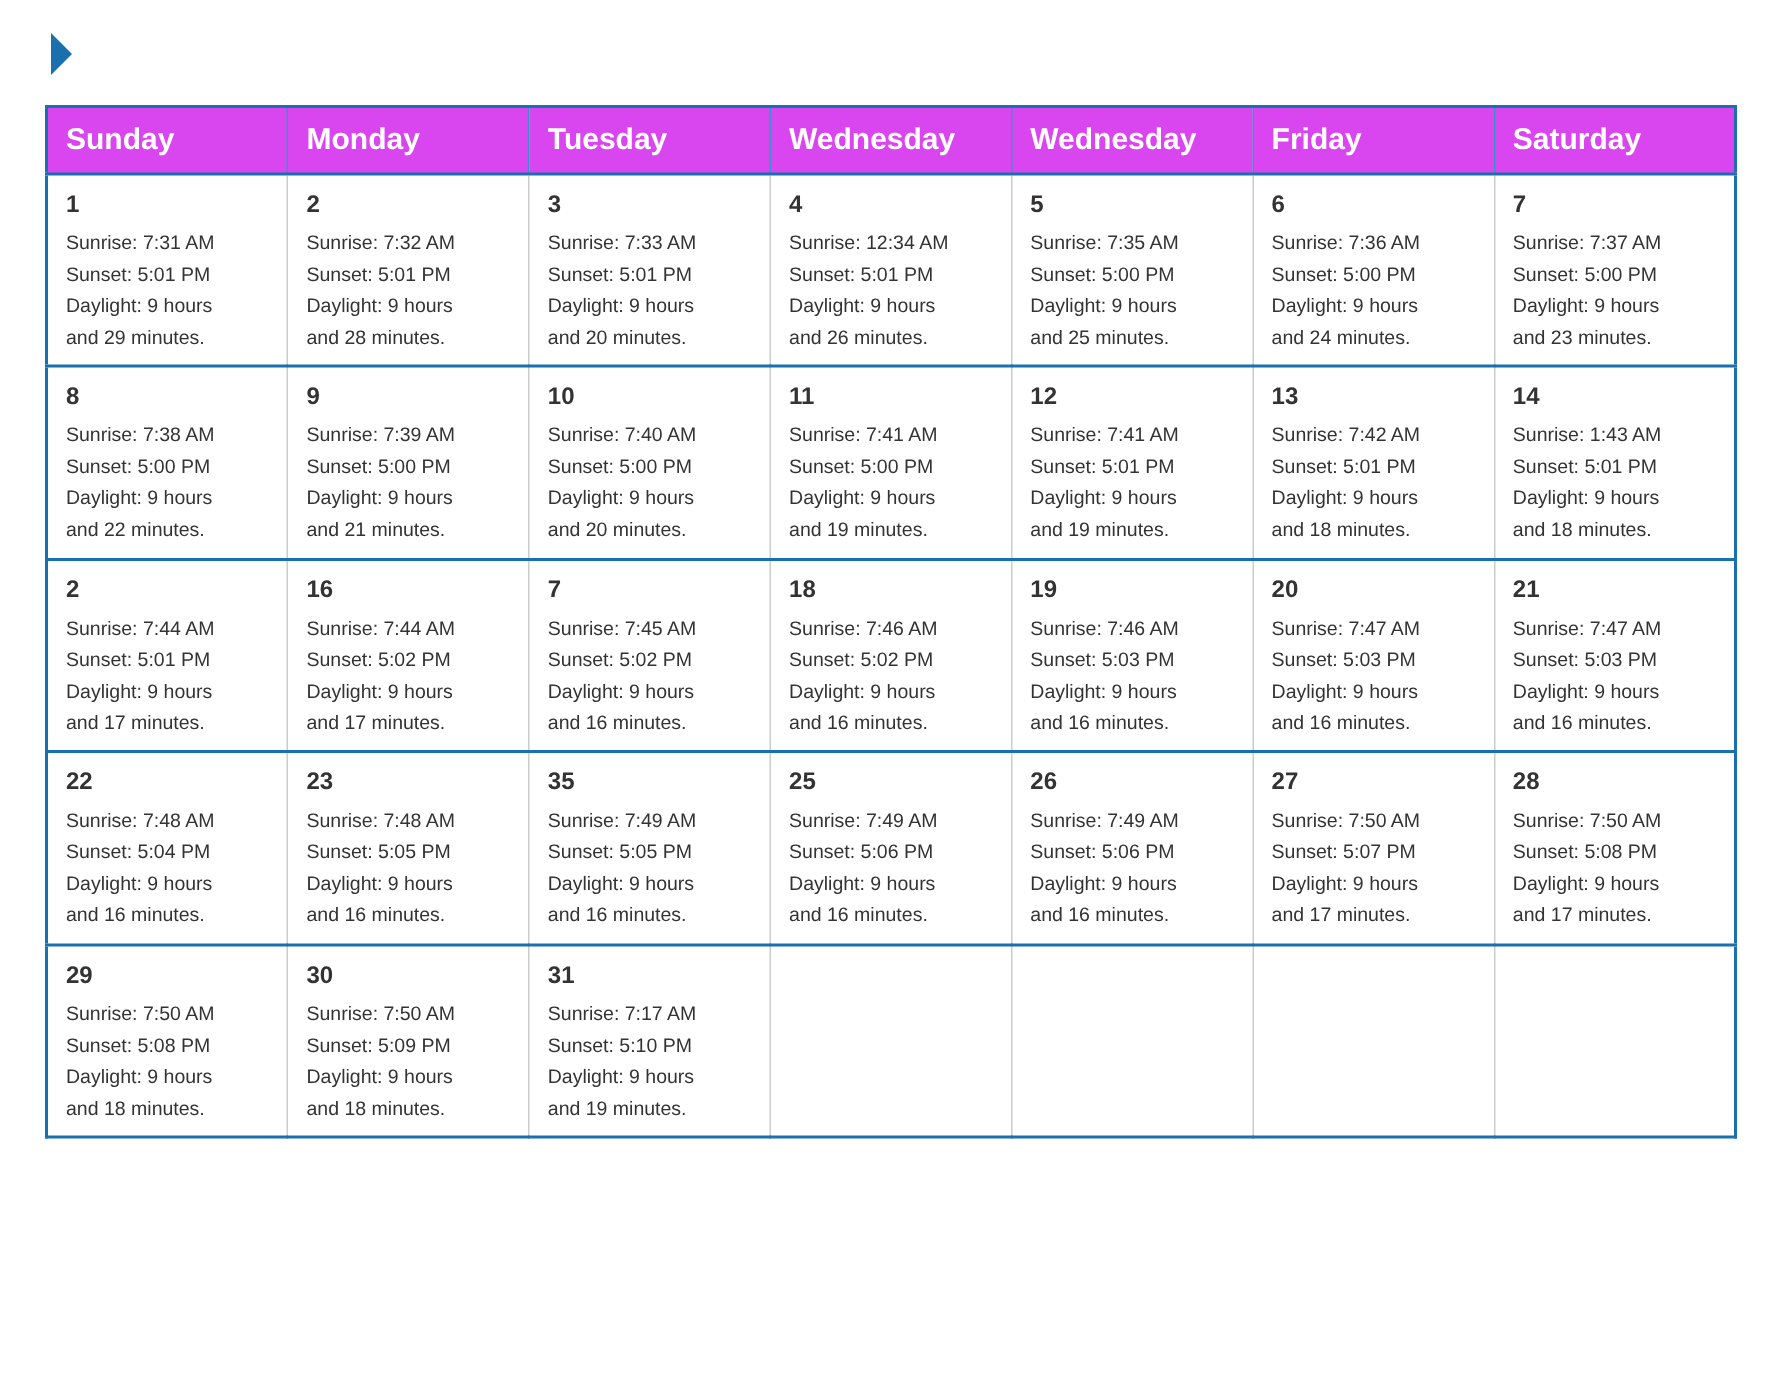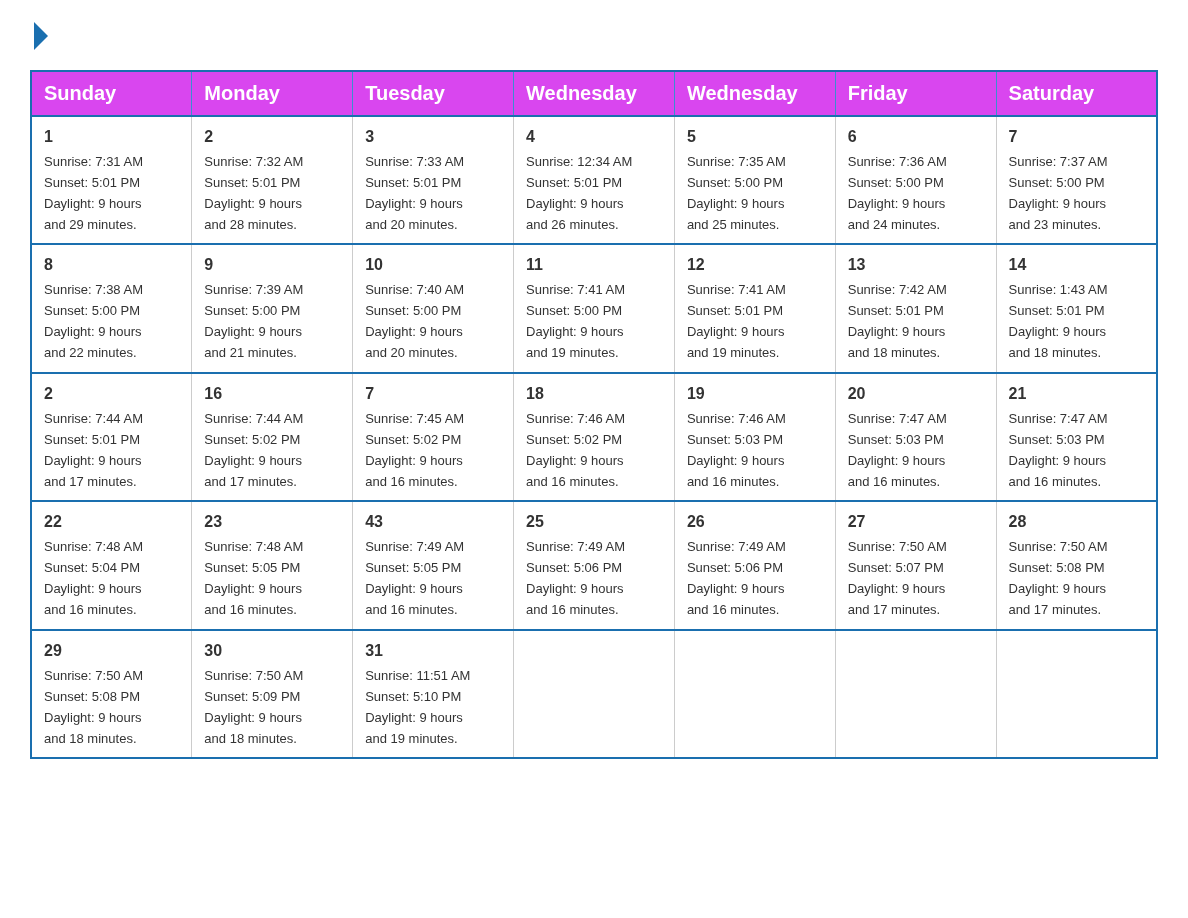--- a/index.html
+++ b/index.html
@@ -297,21 +297,21 @@
       <span class="day-info">and 16 minutes.</span>
     </td>
         <td>
       <span class="day-num">23</span>
       <span class="day-info">Sunrise: 7:48 AM</span><br>
       <span class="day-info">Sunset: 5:05 PM</span><br>
       <span class="day-info">Daylight: 9 hours</span><br>
       <span class="day-info">and 16 minutes.</span>
     </td>
         <td>
-      <span class="day-num">43</span>
+      <span class="day-num">35</span>
       <span class="day-info">Sunrise: 7:49 AM</span><br>
       <span class="day-info">Sunset: 5:05 PM</span><br>
       <span class="day-info">Daylight: 9 hours</span><br>
       <span class="day-info">and 16 minutes.</span>
     </td>
         <td>
       <span class="day-num">25</span>
       <span class="day-info">Sunrise: 7:49 AM</span><br>
       <span class="day-info">Sunset: 5:06 PM</span><br>
       <span class="day-info">Daylight: 9 hours</span><br>
@@ -349,21 +349,21 @@
     </td>
         <td>
       <span class="day-num">30</span>
       <span class="day-info">Sunrise: 7:50 AM</span><br>
       <span class="day-info">Sunset: 5:09 PM</span><br>
       <span class="day-info">Daylight: 9 hours</span><br>
       <span class="day-info">and 18 minutes.</span>
     </td>
         <td>
       <span class="day-num">31</span>
-      <span class="day-info">Sunrise: 11:51 AM</span><br>
+      <span class="day-info">Sunrise: 7:17 AM</span><br>
       <span class="day-info">Sunset: 5:10 PM</span><br>
       <span class="day-info">Daylight: 9 hours</span><br>
       <span class="day-info">and 19 minutes.</span>
     </td>
         <td class="empty-cell"></td>
         <td class="empty-cell"></td>
         <td class="empty-cell"></td>
         <td class="empty-cell"></td>
       </tr>
     </tbody>

